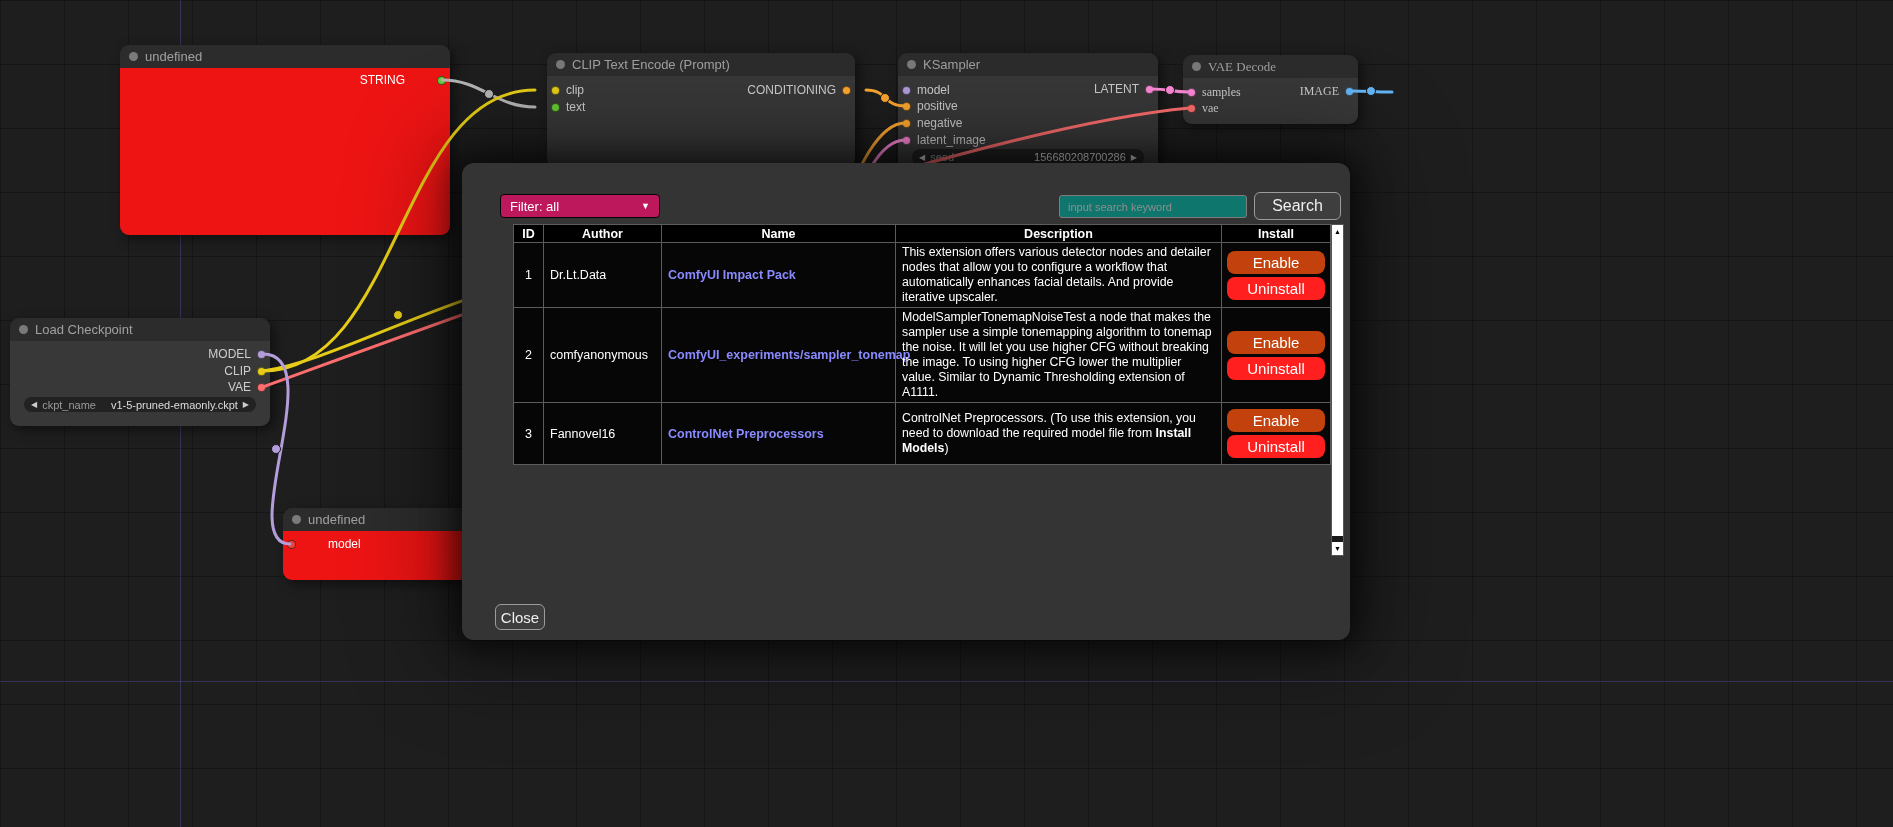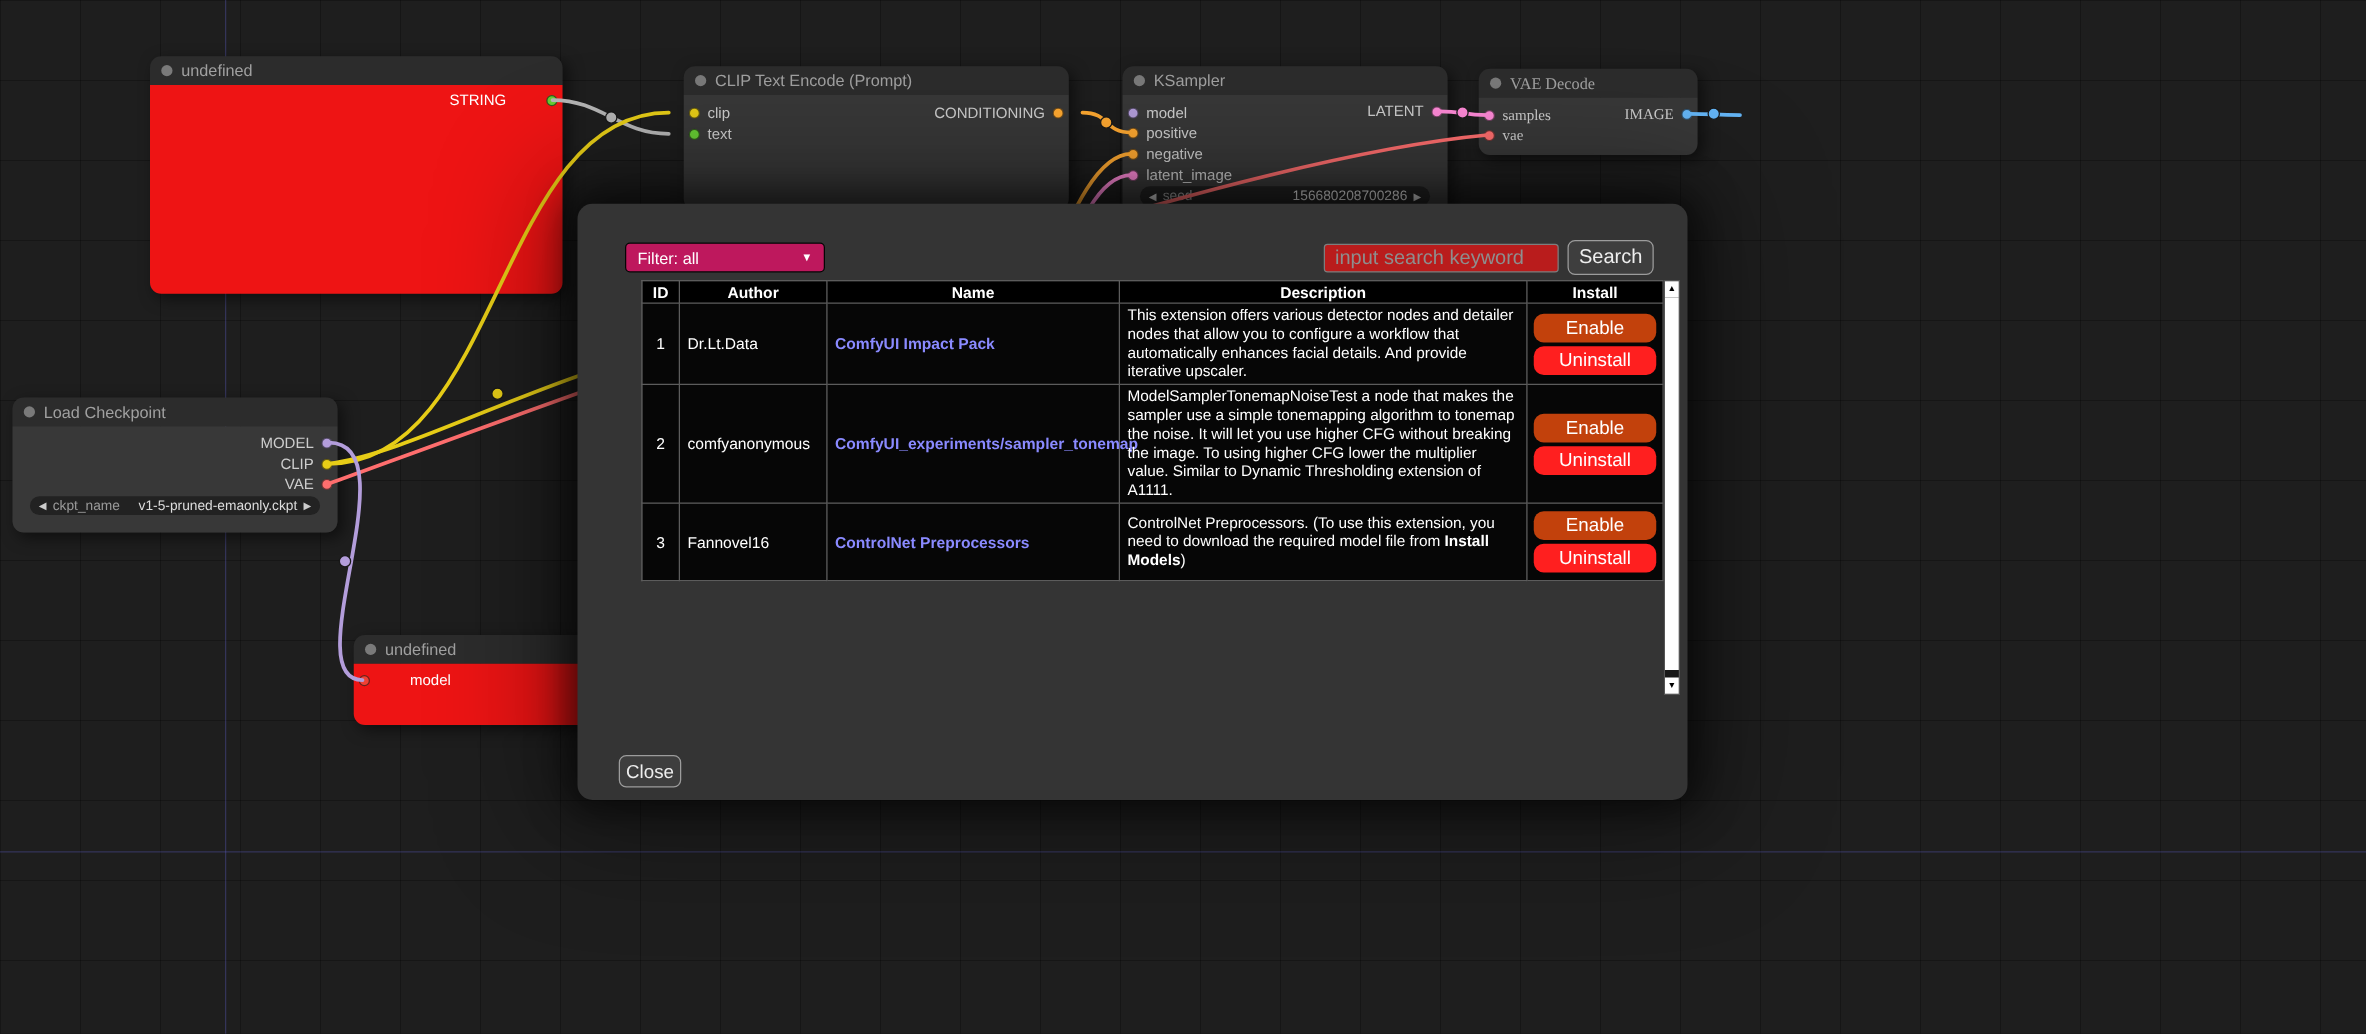--- a/index.html
+++ b/index.html
@@ -57,29 +57,29 @@
            background:#343434; border-radius:12px; z-index:10;
            box-shadow:0 0 30px 8px rgba(0,0,0,.6), 0 0 90px 25px rgba(0,0,0,.35); }
 
   .filter-select { position:absolute; left:38px; top:31px; width:160px; height:24px;
                    background:#be185d; border:1px solid #050505; border-radius:4px;
                    color:#ffffff; font-size:13px; display:flex; align-items:center;
                    padding:0 9px; cursor:pointer; }
   .filter-select .caret { margin-left:auto; font-size:9px; color:#ffffff; }
 
   .search-input { position:absolute; left:597px; top:32px; width:188px; height:23px;
-                  background:#b91c1c; border:1px solid #7d7d7d; border-radius:3px;
-                  color:#dddddd; font-size:16px; padding:0 8px; outline:none;
+                  background:#0f766e; border:1px solid #7d7d7d; border-radius:3px;
+                  color:#dddddd; font-size:11px; padding:0 8px; outline:none;
                   font-family:"Liberation Sans", sans-serif; }
   .search-input::placeholder { color:#8e8e8e; }
 
   .gbtn { position:absolute; background:#3e3e3e; border:1px solid #9c9c9c; border-radius:6px;
           color:#eeeeee; display:flex; align-items:center; justify-content:center;
           cursor:pointer; font-family:"Liberation Sans", sans-serif; }
-  #searchBtn { left:792px; top:29px; width:69px; height:28px; font-size:16px; }
+  #searchBtn { left:792px; top:29px; width:87px; height:28px; font-size:16px; }
   #closeBtn  { left:33px;  top:441px; width:50px; height:26px; font-size:15px; }
 
   .tablewrap { position:absolute; left:31px; top:61px; width:832px; height:332px;margin-left:20px; }
   table { border-collapse:collapse; table-layout:fixed; width:817px; }
   th { background:#000000; color:#ffffff; font-size:12.5px; font-weight:bold;
        border:1px solid #5c5c5c; height:18px; padding:0 4px; text-align:center; }
   td { border:1px solid #5c5c5c; background:#060606; color:#ffffff;
        font-size:12.5px; padding:2px 6px; vertical-align:middle; }
   td.idcell { text-align:center; }
   .ext-link { color:#8a8aff; font-weight:bold; cursor:pointer; }

